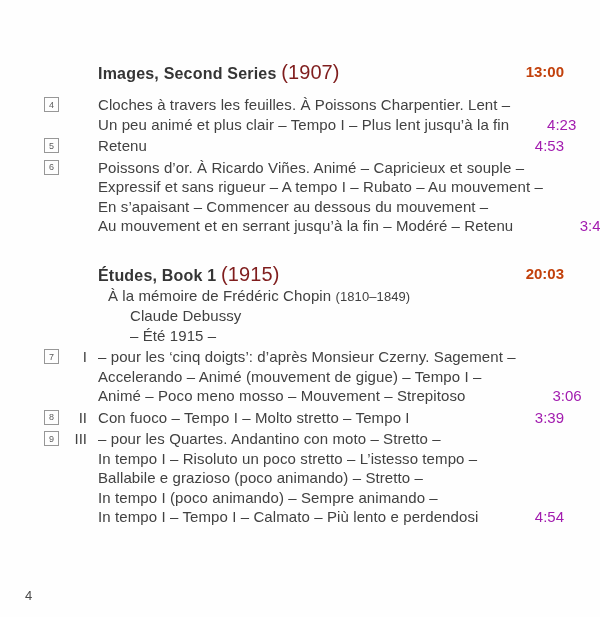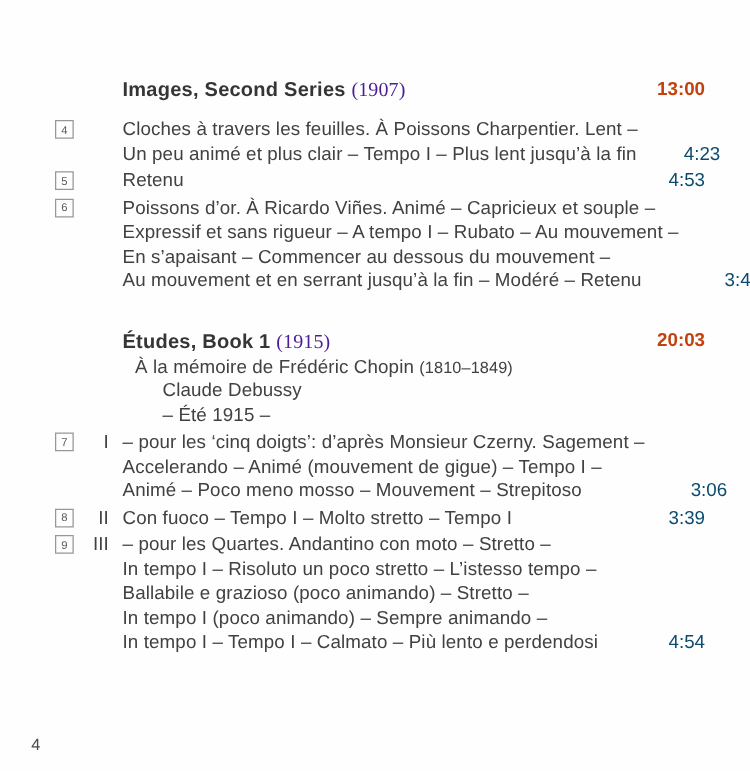--- a/index.html
+++ b/index.html
@@ -29,30 +29,30 @@
     font-size: 15px; line-height: 19.5px; color: #414141;
   }
 
   .text { flex: 1; font-size: 15px; line-height: 19.5px; letter-spacing: 0.1px; }
   .text .line, .subtitle-row .text { white-space: nowrap; }
 
   .time {
     flex: 0 0 66px; text-align: right;
     font-size: 15px; line-height: 19.5px;
     align-self: flex-end;
-    color: #0c4a6e;
+    color: #a21caf;
     font-variant-numeric: tabular-nums;
   }
   .heading-row .time { align-self: flex-start; font-weight: 700; color: #c2410c; }
 
   .work-heading {
     font-size: 16px; font-weight: 700; line-height: 21px;
     letter-spacing: 0.2px; color: #353535; white-space: nowrap;
   }
-  .work-title-year { font-weight: 400; font-size: 16px; color: #4c1d95; letter-spacing: 0.1px; font-family: Liberation Serif, serif; }
+  .work-title-year { font-weight: 400; font-size: 20px; color: #7f1d1d; letter-spacing: 0.1px; }
 
   .subtitle-row .text { line-height: 19.5px; margin-left: 10px; }
   .subtitle-years { font-size: 13px; }
 
   .centered {
     text-align: left;
     padding-left: 32px;
     font-size: 15px; line-height: 19.5px; letter-spacing: 0.1px;
     white-space: nowrap;
   }

